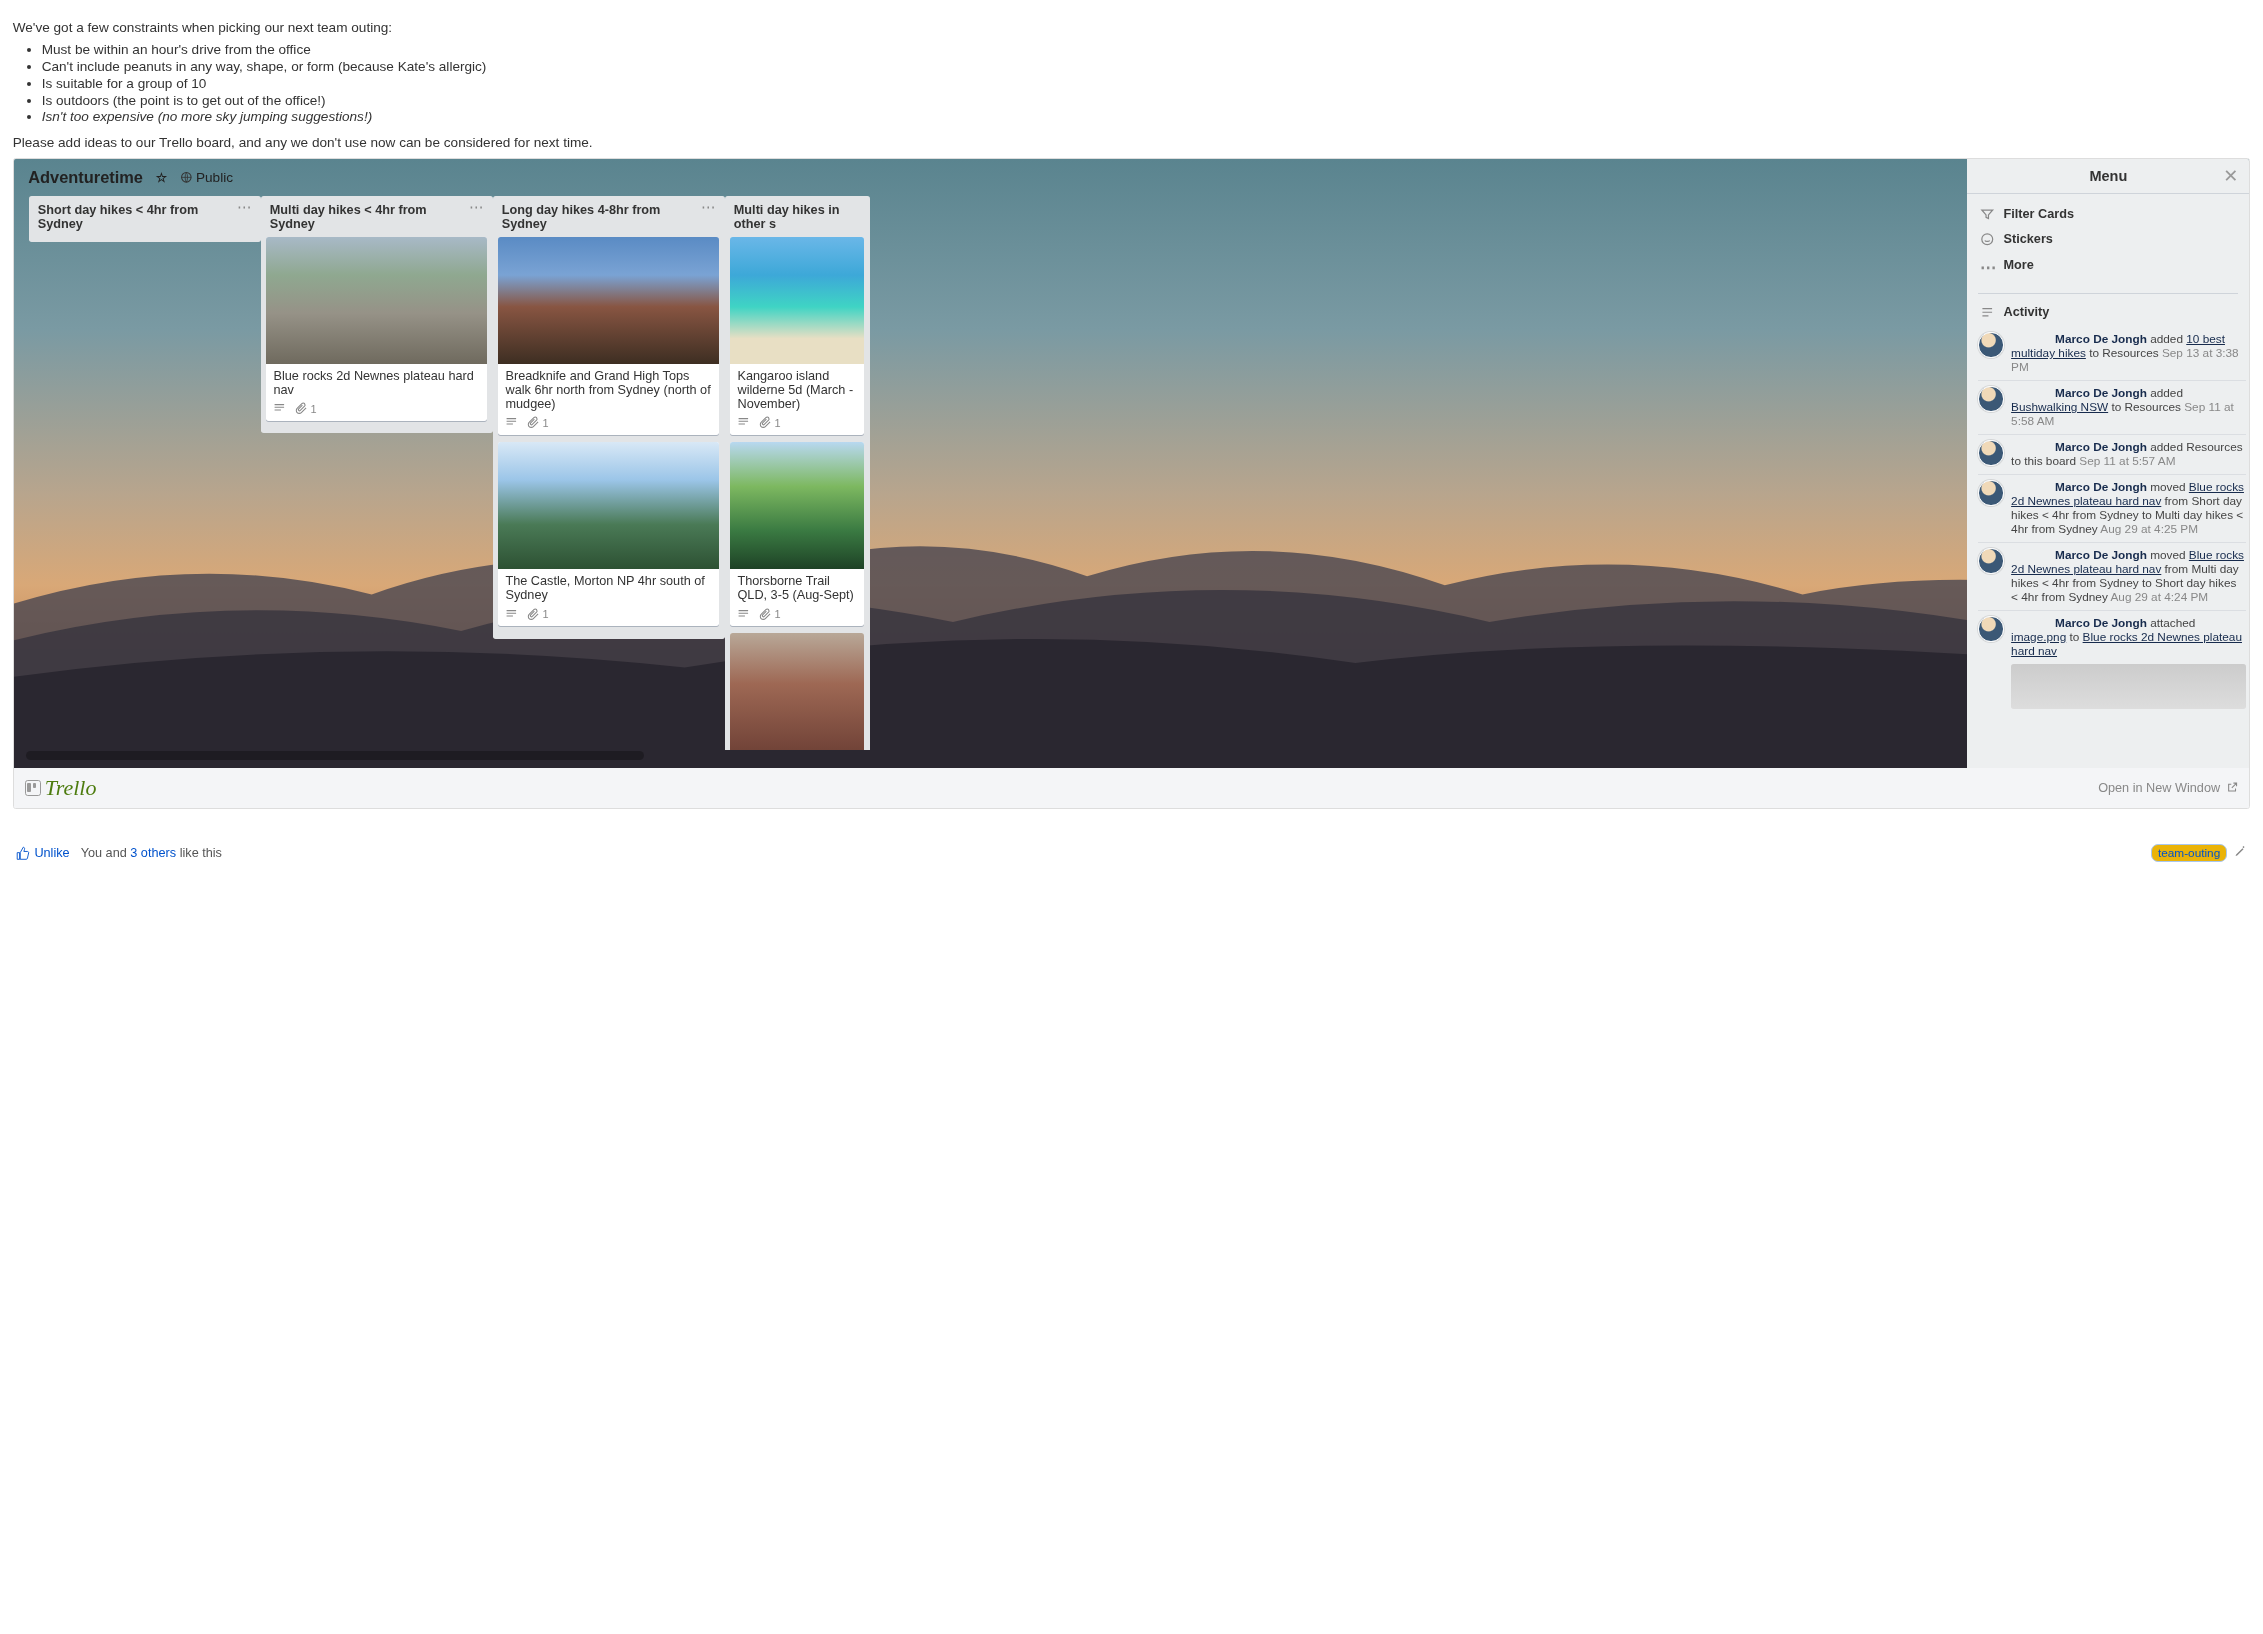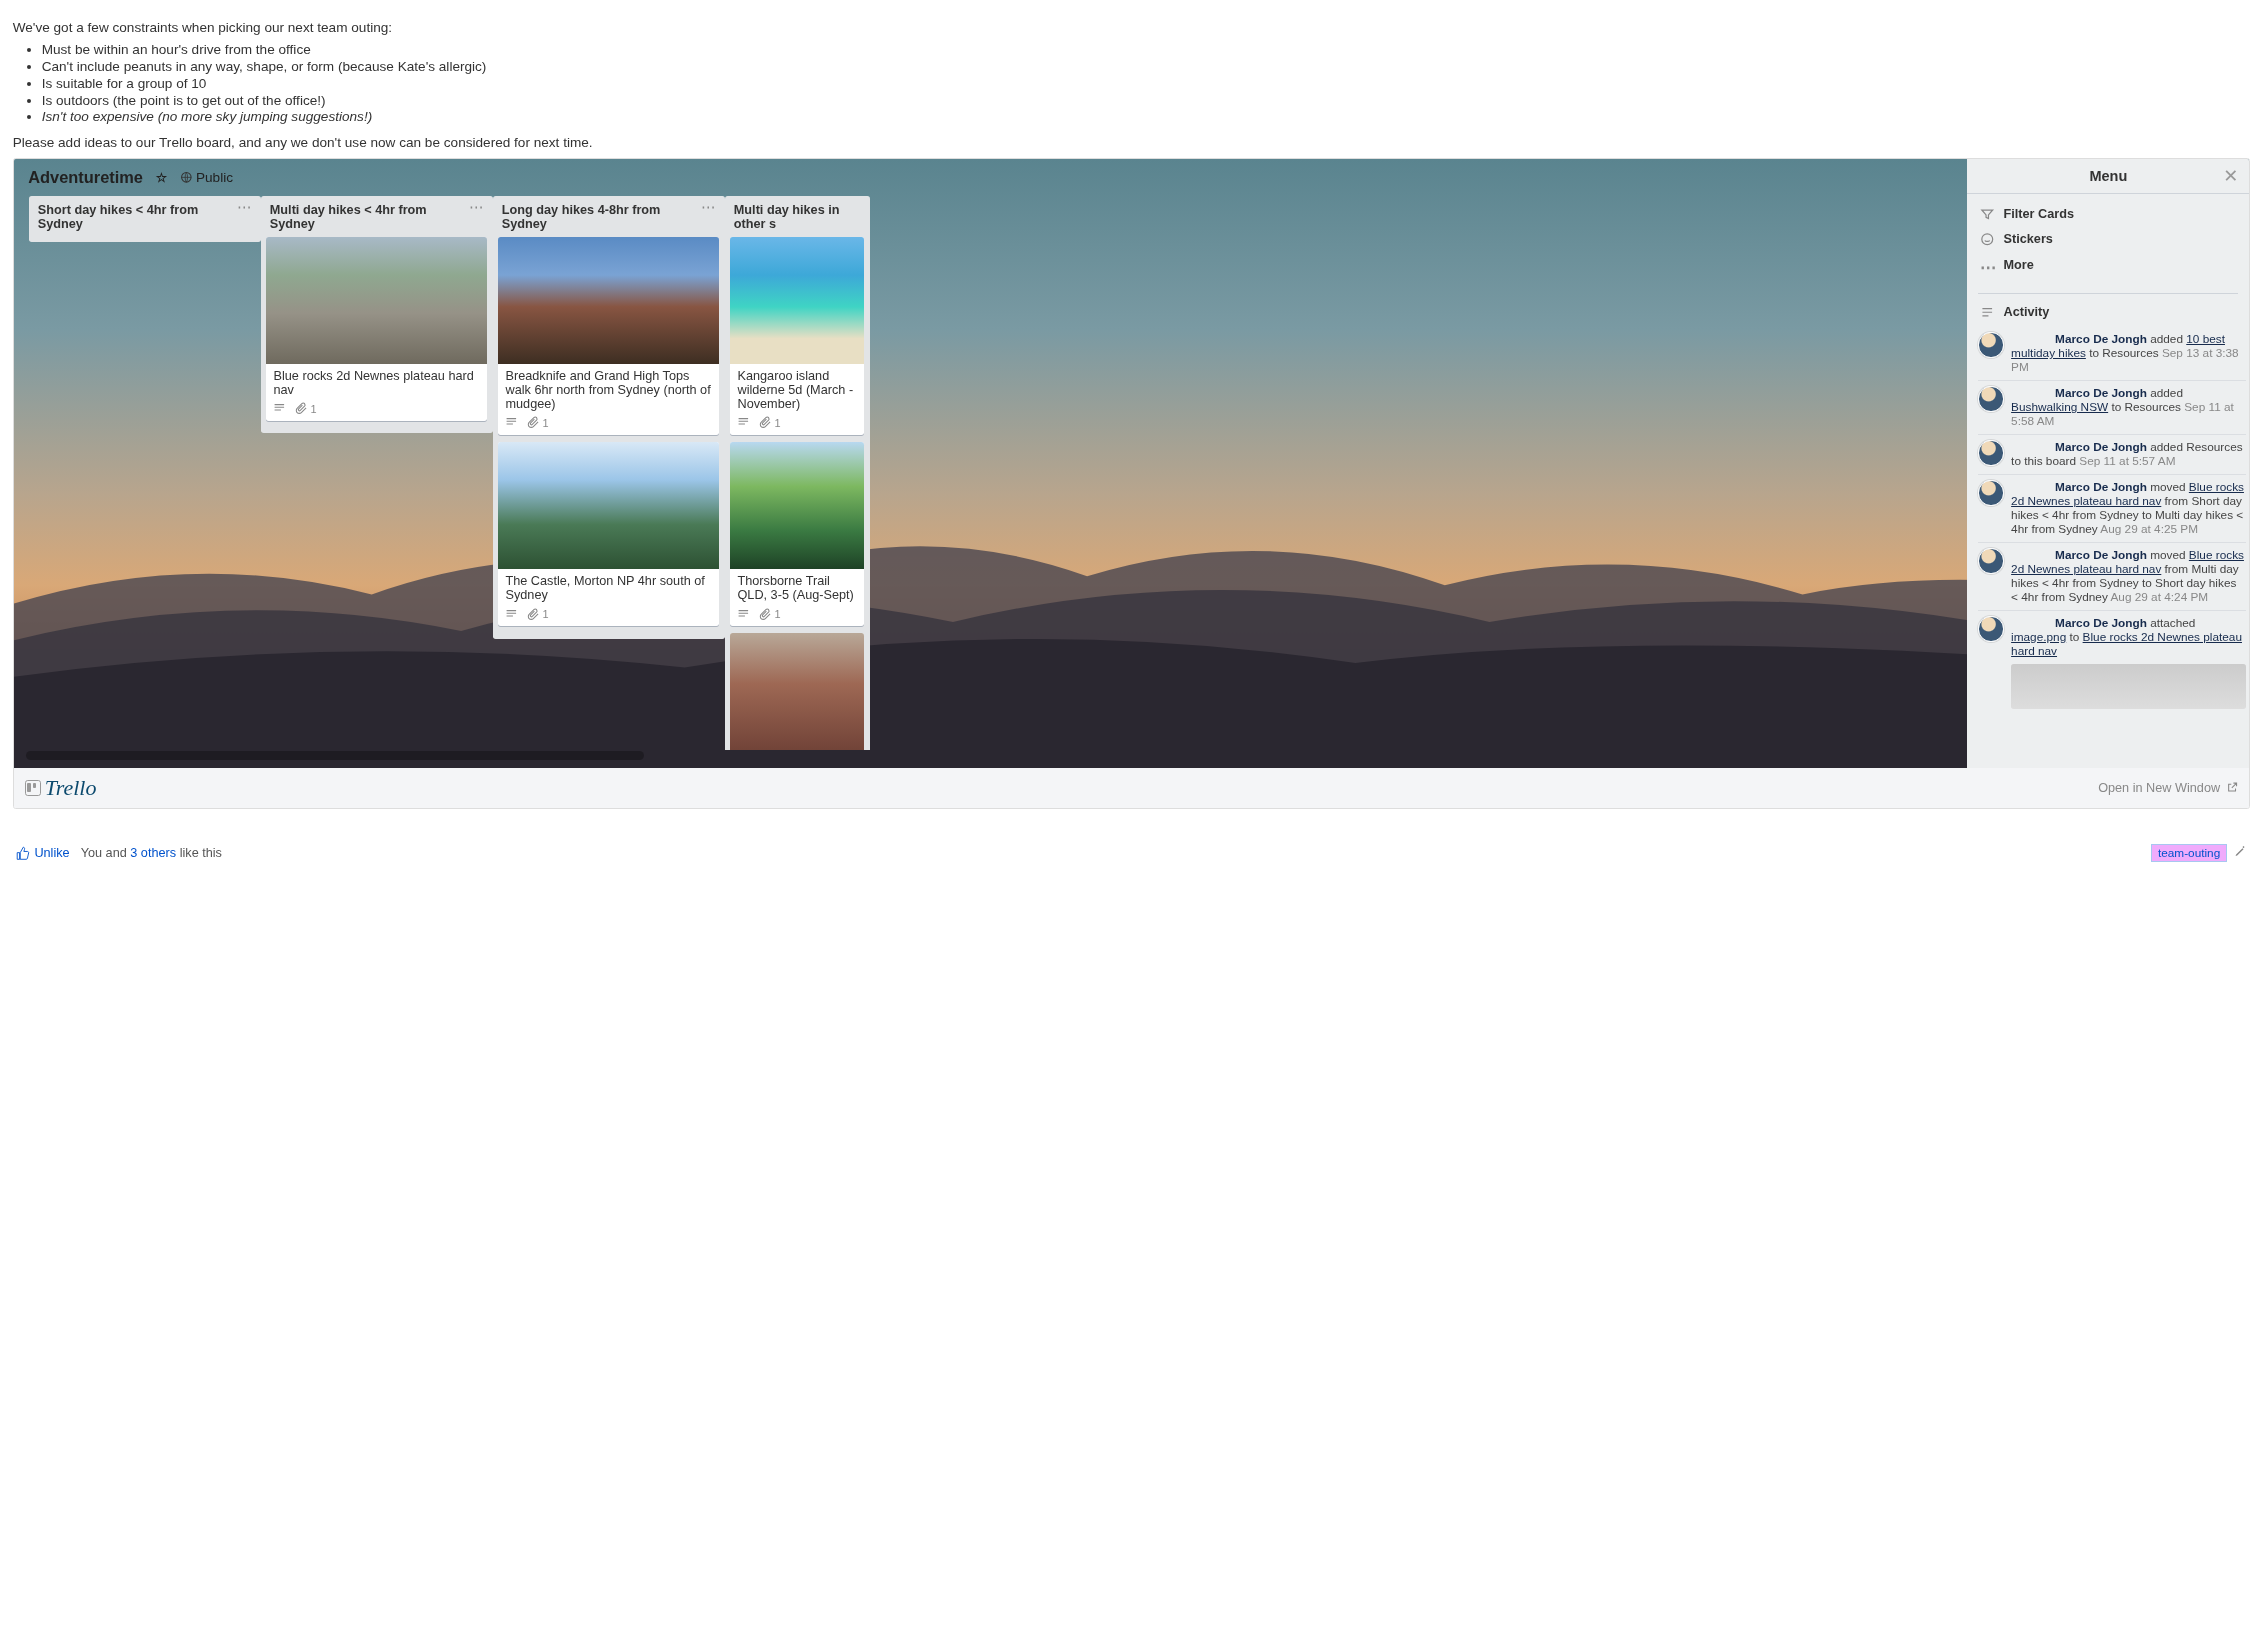--- a/index.html
+++ b/index.html
@@ -45,36 +45,36 @@
 .activity-list { overflow-y:auto; flex:1; padding:0 3.6px 7.3px 11px;}
 .activity-item { display:flex; gap:7.3px; padding:5.5px 0; border-top:0.9px solid rgba(9,30,66,.08); font-size:11.8px; color:#444;}
 .activity-item:first-child{border-top:none;}
 .avatar { width:25.5px; height:25.5px; border-radius:50%; flex-shrink:0; background: radial-gradient(circle at 40% 30%, #f0d9b8 30%, #3b5876 35%); border: 1.8px solid #fff; box-shadow: 0 0 0 0.9px rgba(0,0,0,.1);}
 .activity-text .user { font-weight:700; color:#172b4d;margin-left:44px;}
 .activity-text .link { text-decoration:underline; color:#172b4d;}
 .activity-text .time { color:#888;}
 .activity-thumb { margin-top:5.5px; height:45px; width:100%; border-radius:2.7px; background:linear-gradient(#ccc,#ddd);}
 
 .embed-footer { display:flex; align-items:center; justify-content:space-between; padding:7.3px 11px; background:#f4f5f7;}
-.trello-logo { font-family: cursive; font-size:22px; font-style:italic; color:#0c4a6e; display:flex; align-items:center; gap:3.6px;}
+.trello-logo { font-family: cursive; font-size:22px; font-style:italic; color:#4d7c0f; display:flex; align-items:center; gap:3.6px;}
 .trello-logo .sq{width:16.4px;height:16.4px;border:1.8px solid #999;border-radius:2.7px;display:inline-flex;padding:1.8px;gap:1.8px;}
 .trello-logo .sq span{width:3.6px;background:#999;border-radius:0.9px;}
 .trello-logo .sq span:first-child{height:9px;} .trello-logo .sq span:last-child{height:5.5px;}
 .open-new { color:#888; font-size:12.7px; display:flex; gap:5.5px; cursor:pointer;}
 .open-new svg{width:12.7px;height:12.7px;}
 
 .h-scroll { position:absolute; left:12.7px; bottom:7.3px; height:9px; width:618px; background:rgba(0,0,0,.28); border-radius:4.5px; z-index:2;}
 
 .post-footer { display:flex; align-items:center; justify-content:space-between; margin-top:35px; padding:0 3.6px; font-size:12.7px;}
 .like-row { display:flex; align-items:center; gap:11px;}
 .like-btn { display:flex; align-items:center; gap:3.6px; color:#0052cc; cursor:pointer;}
 .like-btn svg{width:14.5px;height:14.5px;}
 .like-text { color:#555;} .like-text a{color:#0052cc;text-decoration:none;}
 .tag-row{display:flex;align-items:center;gap:7.3px;}
-.tag{background:#f0abfc;border:0.9px solid #a8c7f0;color:#0052cc;padding:0.9px 5.5px;border-radius:0;font-size:11.8px;}
+.tag{background:#eab308;border:0.9px solid #a8c7f0;color:#0052cc;padding:0.9px 5.5px;border-radius:7px;font-size:11.8px;}
 .edit-icon{color:#888;cursor:pointer;}
 .edit-icon svg{width:12.7px;height:12.7px;}
 
 
 .cov-rock1{background:linear-gradient(#a8b9c7 0%,#8fa890 30%,#969287 60%,#6f6a5e 100%);}
 .cov-peak{background:linear-gradient(#5a8bc4 0%,#7aa3d4 30%,#885542 55%,#3d2e22 100%);}
 .cov-blue{background:linear-gradient(#d8e8f6 0%,#9bc5e8 30%,#4a7a56 65%,#2d5133 100%);}
 .cov-beach{background:linear-gradient(#6ab7e8 0%,#3da8d8 30%,#3fd4c4 55%,#e8dfc4 80%);}
 .cov-green{background:linear-gradient(#b8d8f0 0%,#7db860 35%,#3a7a42 70%,#1e4226 100%);}
 .cov-red{background:linear-gradient(#b8a898 0%,#9e6854 40%,#6b3e34 100%);}

